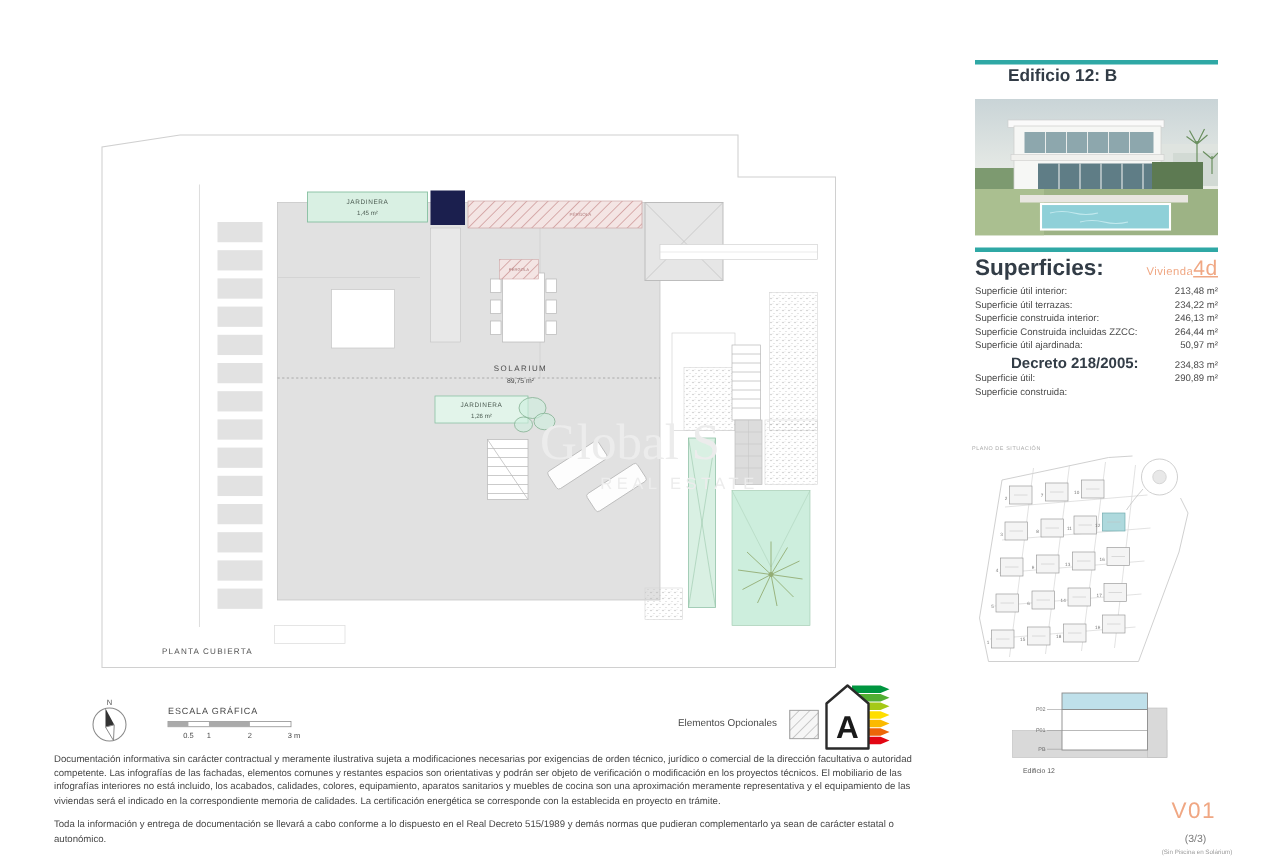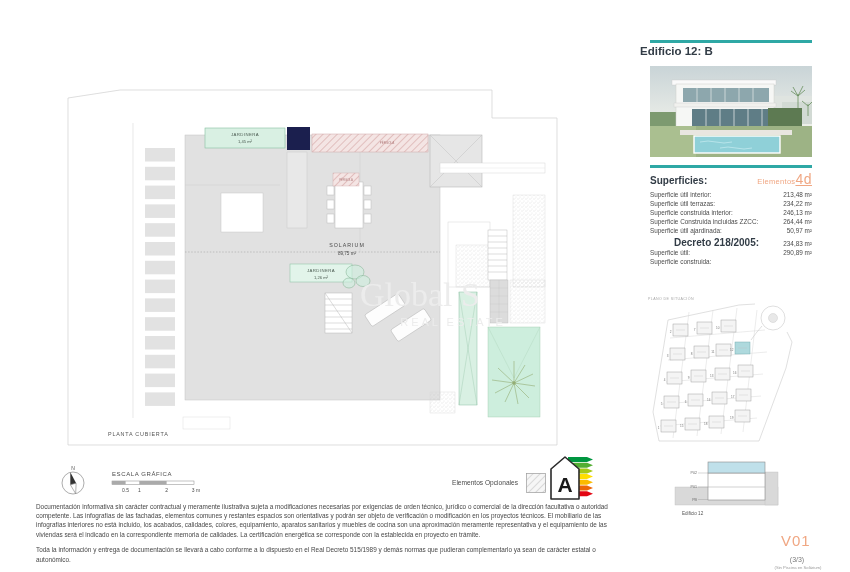--- a/index.html
+++ b/index.html
@@ -1,22 +1,22 @@
 <!DOCTYPE html>
 <html style="--teal: #2fa8a5; --orange: #f0a783; --navy: #1b1f4e; --mint: #d9f0e3; --map_highlight: #aed9dd; --section_highlight: #bfe0ea;"><head>
 <meta charset="utf-8">
 <style>
   html,body{margin:0;padding:0;background:#fff;}
   body{width:850px;height:572px;position:relative;overflow:hidden;
        font-family:"Liberation Sans",sans-serif;color:#444;}
   .abs{position:absolute;}
   .rule{height:2.5px;background:var(--teal);}
-  .bld-title{left:640px;top:45px;width:162px;font-size:11.5px;font-weight:bold;color:#323c46;}
+  .bld-title{left:672px;top:45px;width:162px;font-size:11.5px;font-weight:bold;color:#323c46;}
   .sup-row{left:650px;top:170px;width:162px;display:flex;justify-content:space-between;align-items:baseline;}
-  .sup-head{font-size:10px;font-weight:bold;color:#323c46;text-align:center;}
+  .sup-head{font-size:15px;font-weight:bold;color:#323c46;text-align:center;}
   .viv{color:var(--orange);white-space:nowrap;}
   .viv .pre{font-size:7.5px;letter-spacing:.3px;}
   .viv .code{font-size:14px;letter-spacing:.5px;text-decoration:underline;}
   #surfaces-list{left:650px;top:192px;width:162px;}
   .srow{display:flex;justify-content:space-between;font-size:6.4px;color:#4c4c4c;margin-bottom:2.5px;line-height:6.6px;}
   .decreto{left:650px;top:240px;width:162px;}
   .drow{display:flex;justify-content:space-between;font-size:6.4px;color:#4c4c4c;margin-bottom:2.6px;line-height:6.6px;align-items:baseline;}
   .dhead{font-size:10px;font-weight:bold;color:#323c46;padding-left:24px;}
   .map-note{left:648px;top:297px;width:130px;font-size:3.6px;color:#a8a8a8;letter-spacing:.4px;}
   .version{left:781px;top:532px;font-size:15px;color:var(--orange);letter-spacing:1px;}
@@ -260,21 +260,21 @@
   <rect x="0" y="60" width="46" height="31" fill="#aabf90"></rect>
   <rect x="30" y="64" width="112" height="5" fill="#e8e6e0"></rect>
   <rect x="44" y="70" width="86" height="17" fill="#8fd0d8" stroke="#ffffff" stroke-width="1.4"></rect>
   <path d="M50,76 q8,-2 16,0 q8,2 16,0 M70,82 q8,-2 16,0 q8,2 16,0" stroke="#c2e9ee" stroke-width="0.8" fill="none"></path>
 </svg>
 
 <div class="abs rule" style="left:650px;top:165px;width:162px;"></div>
 
 <div class="abs sup-row">
   <span class="sup-head">Superficies:</span>
-  <span class="viv"><span class="pre">Elementos</span><span class="code">4d</span></span>
+  <span class="viv"><span class="pre">Vivienda</span><span class="code">4d</span></span>
 </div>
 
 <div class="abs" id="surfaces-list">
     <div class="srow">
       <span>Superficie útil interior:</span>
       <span>213,48 m²</span>
     </div>
     <div class="srow">
       <span>Superficie útil terrazas:</span>
       <span>234,22 m²</span>

